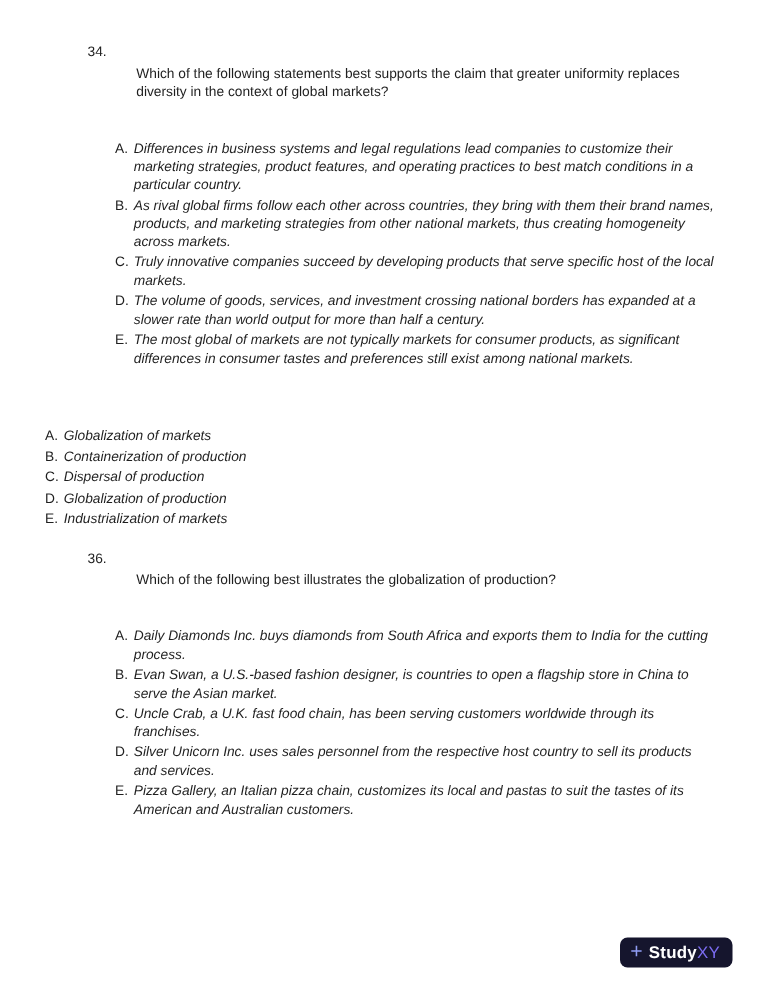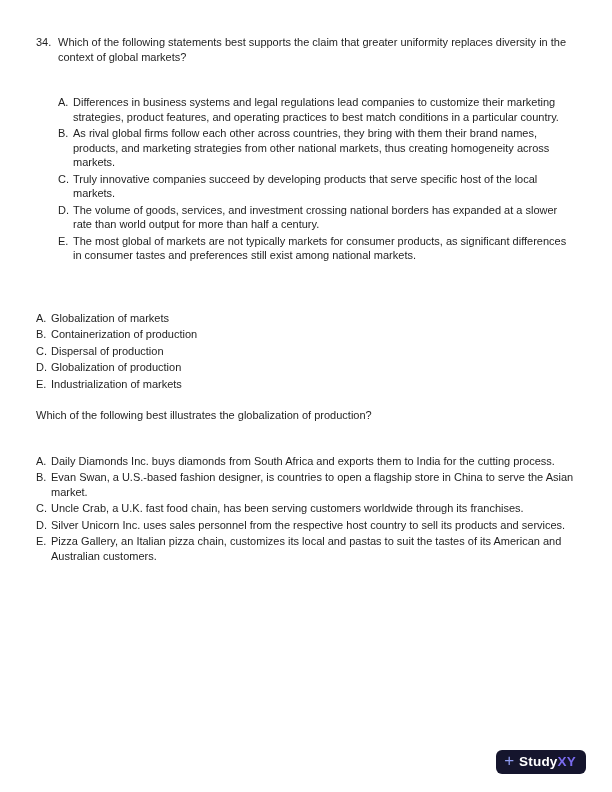--- a/index.html
+++ b/index.html
@@ -23,42 +23,44 @@
     font-size: 11px;
     line-height: 14.5px;
   }
   .question {
     display: flex;
     margin-bottom: 15px;
   }
   .qnum {
     flex: 0 0 22px;
     width: 22px;
+    margin-left: 34px;
   }
   .qbody {
     flex: 1;
     min-width: 0;
   }
   .qtext {
-    margin: 0;
+    margin: 17px;
   }
   .options {
     margin-top: 31px;
   }
   .option {
     display: flex;
     margin-bottom: 2px;
   }
   .olabel {
     flex: 0 0 15px;
     width: 15px;
   }
   .otext {
     flex: 1;
     min-width: 0;
+    font-style: italic;
   }
   .logo {
     position: absolute;
     right: 26px;
     bottom: 18px;
     display: flex;
     align-items: center;
     gap: 5px;
     background: #15152d;
     border-radius: 6px;
@@ -73,21 +75,21 @@
   }
   .logo-text {
     font-size: 13.5px;
     font-weight: 700;
     color: #ffffff;
     line-height: 15px;
     letter-spacing: 0.2px;
   }
   .logo-accent {
     color: #7b6cf0;
-    font-weight: 700;
+    font-weight: 400;
     margin-top: 24px;
   }
 </style>
 </head>
 <body>
 
 <div class="page">
 
   <div class="question">
     <div class="qnum">34.</div>
@@ -139,20 +141,21 @@
         </div>
         <div class="option">
           <span class="olabel">E.</span>
           <span class="otext">Industrialization of markets</span>
         </div>
       </div>
     </div>
   </div>
 
   <div class="question">
+    <div class="qnum">36.</div>
     <div class="qbody">
       <div class="qtext">Which of the following best illustrates the globalization of production?</div>
       <div class="options">
         <div class="option">
           <span class="olabel">A.</span>
           <span class="otext">Daily Diamonds Inc. buys diamonds from South Africa and exports them to India for the cutting process.</span>
         </div>
         <div class="option">
           <span class="olabel">B.</span>
           <span class="otext">Evan Swan, a U.S.-based fashion designer, is countries to open a flagship store in China to serve the Asian market.</span>

